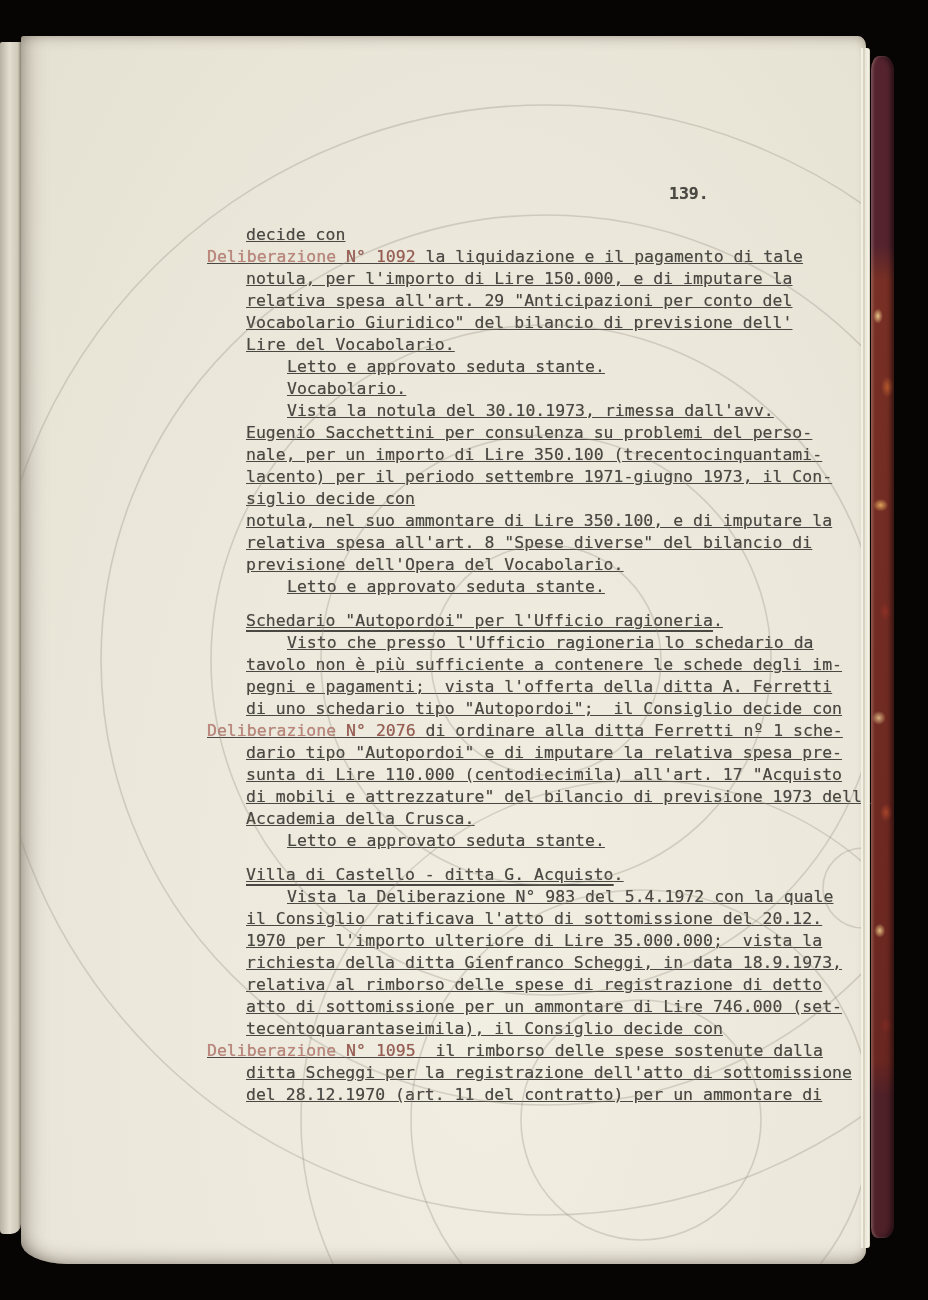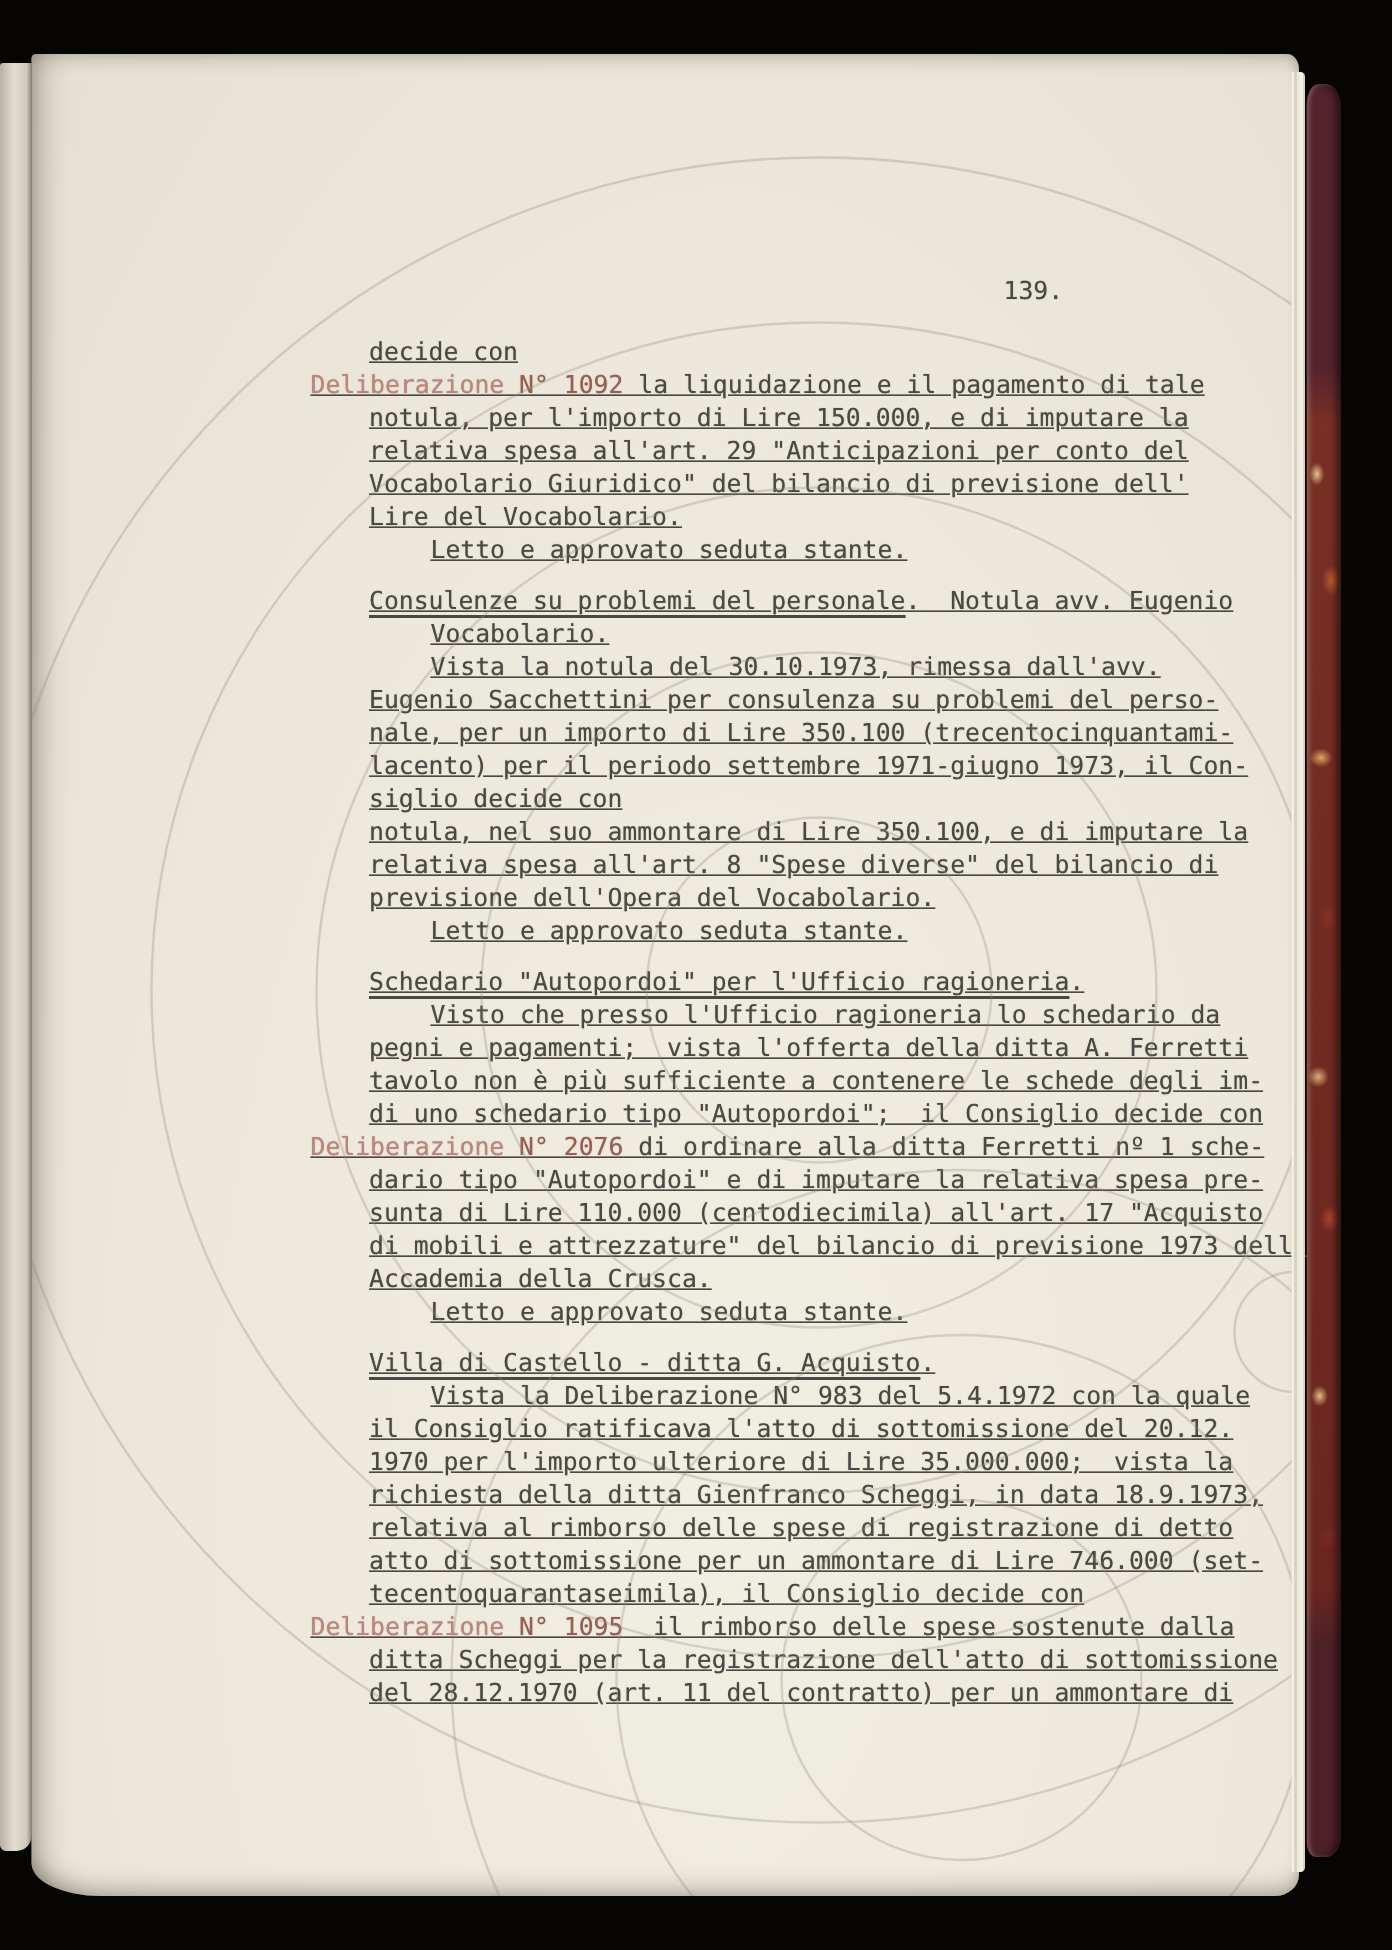--- a/index.html
+++ b/index.html
@@ -63,52 +63,52 @@
   .ind1{padding-left:39px;}
   .ind2{padding-left:80px;}
   .heading{margin-top:12px;}
   .heading .u{text-decoration:underline;text-underline-offset:4px;text-decoration-thickness:1.5px;}
   .dl{color:#c0857a;}
   .dn{color:#9c5c52;}
   .page-number{
     position:absolute;left:648px;top:147px;
     font-size:16.5px;line-height:22px;color:#4a4843;
     text-shadow:0 0 .7px rgba(74,72,67,.55);
+    font-weight:bold;
   }
 </style>
 </head>
 <body>
 
 <div class="facing-edge"></div>
 
 <div class="page">
   <div class="page-number">139.</div>
   <div class="text-block" id="text-block">
       <div class="line ind1">decide con</div>
       <div class="line ind0"><span class="dl">Deliberazione</span><span class="dn"> N° 1092</span><span> la liquidazione e il pagamento di tale</span></div>
       <div class="line ind1">notula, per l'importo di Lire 150.000, e di imputare la</div>
       <div class="line ind1">relativa spesa all'art. 29 "Anticipazioni per conto del</div>
       <div class="line ind1">Vocabolario Giuridico" del bilancio di previsione dell'</div>
       <div class="line ind1">Lire del Vocabolario.</div>
       <div class="line ind2">Letto e approvato seduta stante.</div>
-      <div class="line ind1 heading"><span class="u">Consulenze su problemi del personale</span><span>.  Notula avv. Eugenio</span></div>
       <div class="line ind2">Vocabolario.</div>
       <div class="line ind2">Vista la notula del 30.10.1973, rimessa dall'avv.</div>
       <div class="line ind1">Eugenio Sacchettini per consulenza su problemi del perso-</div>
       <div class="line ind1">nale, per un importo di Lire 350.100 (trecentocinquantami-</div>
       <div class="line ind1">lacento) per il periodo settembre 1971-giugno 1973, il Con-</div>
       <div class="line ind1">siglio decide con</div>
       <div class="line ind1">notula, nel suo ammontare di Lire 350.100, e di imputare la</div>
       <div class="line ind1">relativa spesa all'art. 8 "Spese diverse" del bilancio di</div>
       <div class="line ind1">previsione dell'Opera del Vocabolario.</div>
       <div class="line ind2">Letto e approvato seduta stante.</div>
       <div class="line ind1 heading"><span class="u">Schedario "Autopordoi" per l'Ufficio ragioneria</span><span>.</span></div>
       <div class="line ind2">Visto che presso l'Ufficio ragioneria lo schedario da</div>
+      <div class="line ind1">tavolo non è più sufficiente a contenere le schede degli im-</div>
       <div class="line ind1">pegni e pagamenti;  vista l'offerta della ditta A. Ferretti</div>
-      <div class="line ind1">tavolo non è più sufficiente a contenere le schede degli im-</div>
       <div class="line ind1">di uno schedario tipo "Autopordoi";  il Consiglio decide con</div>
       <div class="line ind0"><span class="dl">Deliberazione</span><span class="dn"> N° 2076</span><span> di ordinare alla ditta Ferretti nº 1 sche-</span></div>
       <div class="line ind1">dario tipo "Autopordoi" e di imputare la relativa spesa pre-</div>
       <div class="line ind1">sunta di Lire 110.000 (centodiecimila) all'art. 17 "Acquisto</div>
       <div class="line ind1">di mobili e attrezzature" del bilancio di previsione 1973 dell'</div>
       <div class="line ind1">Accademia della Crusca.</div>
       <div class="line ind2">Letto e approvato seduta stante.</div>
       <div class="line ind1 heading"><span class="u">Villa di Castello - ditta G. Acquisto</span><span>.</span></div>
       <div class="line ind2">Vista la Deliberazione N° 983 del 5.4.1972 con la quale</div>
       <div class="line ind1">il Consiglio ratificava l'atto di sottomissione del 20.12.</div>

